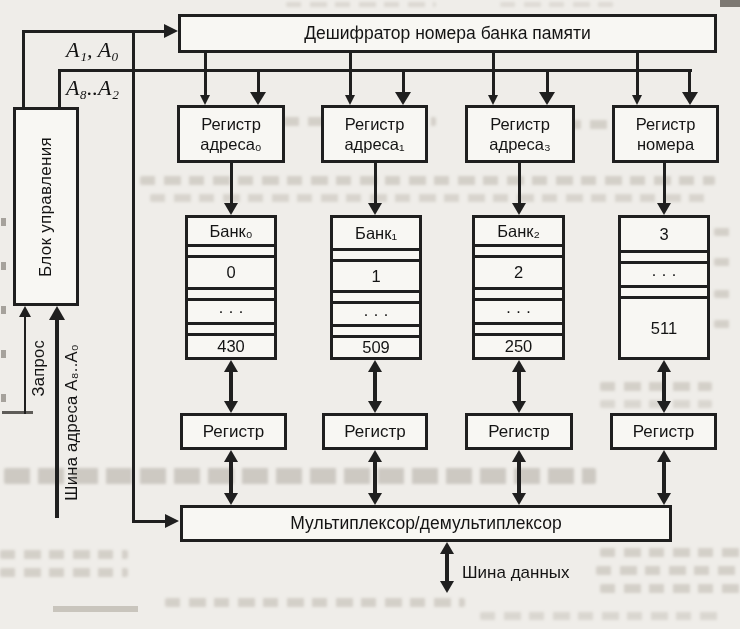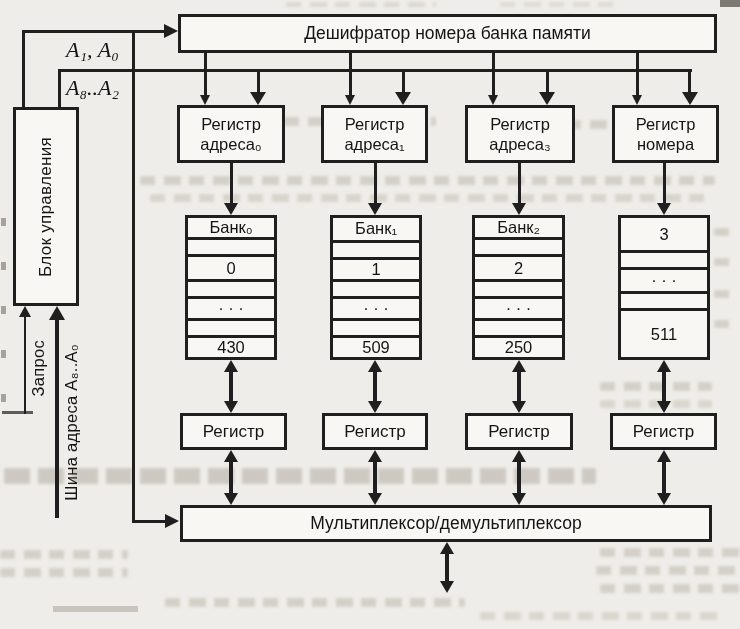--- a/index.html
+++ b/index.html
@@ -23,21 +23,21 @@
   .hline,.vline{position:absolute;background:var(--line);}
   .tri{position:absolute;width:0;height:0;}
   .lbl{position:absolute;white-space:nowrap;}
   .math{font-family:"Liberation Serif","DejaVu Serif",serif;font-style:italic;font-size:22px;}
   .vtext{
     writing-mode:vertical-rl;transform:rotate(180deg);
     white-space:nowrap;letter-spacing:.3px;
   }
   .reg2line{font-size:16.5px;line-height:1.22;}
   .bank{position:absolute;border:3px solid var(--line);background:var(--box);
-    display:flex;flex-direction:column;row-gap:14px;}
+    display:flex;flex-direction:column;row-gap:8px;}
   .bank-cell{display:flex;align-items:center;justify-content:center;
     font-size:16.5px;background:var(--box);
     border-top:3px solid var(--line);border-bottom:3px solid var(--line);}
   .bank-cell:first-child{border-top:none;}
   .bank-cell:last-child{border-bottom:none;flex:1;}
   .smudge{position:absolute;filter:blur(1.4px);opacity:.45;border-radius:2px;
     background:repeating-linear-gradient(90deg,#b3ada2 0 15px,rgba(0,0,0,0) 15px 24px,#b3ada2 24px 41px,rgba(0,0,0,0) 41px 49px);}
   .smudge-bold{position:absolute;filter:blur(1.6px);opacity:.40;border-radius:2px;
     background:repeating-linear-gradient(90deg,#9b948a 0 26px,rgba(0,0,0,0) 26px 34px);}
   .mark{position:absolute;background:#6b665f;opacity:.55;filter:blur(.5px);}
@@ -223,28 +223,29 @@
   <div class="box" style="left:322px;top:413px;width:106px;height:37px;font-size:17px;">
     <span>Регистр</span>
   </div>
   <div class="box" style="left:465px;top:413px;width:108px;height:37px;font-size:17px;">
     <span>Регистр</span>
   </div>
   <div class="box" style="left:610px;top:413px;width:107px;height:37px;font-size:17px;">
     <span>Регистр</span>
   </div>
 
-  <div class="box" style="left:180px;top:505px;width:532px;height:37px;font-size:17.5px;">
+  <div class="box" style="left:180px;top:505px;width:492px;height:37px;font-size:17.5px;">
     <span>Мультиплексор/демультиплексор</span>
   </div>
 
   <div class="lbl math" style="left:66px;top:37px;">A₁, A₀</div>
   <div class="lbl math" style="left:66px;top:75px;">A₈..A₂</div>
 
   <div class="lbl" style="left:29px;top:322px;height:92px;display:flex;align-items:center;">
     <span class="vtext" style="font-size:16.5px;">Запрос</span>
   </div>
   <div class="lbl" style="left:62px;top:324px;height:196px;display:flex;align-items:center;">
     <span class="vtext" style="font-size:16.5px;">Шина адреса A₈..A₀</span>
   </div>
 
+  <div class="lbl" style="left:462px;top:563px;font-size:17px;">Шина данных</div>
 
 </div>
 
 </body></html>

